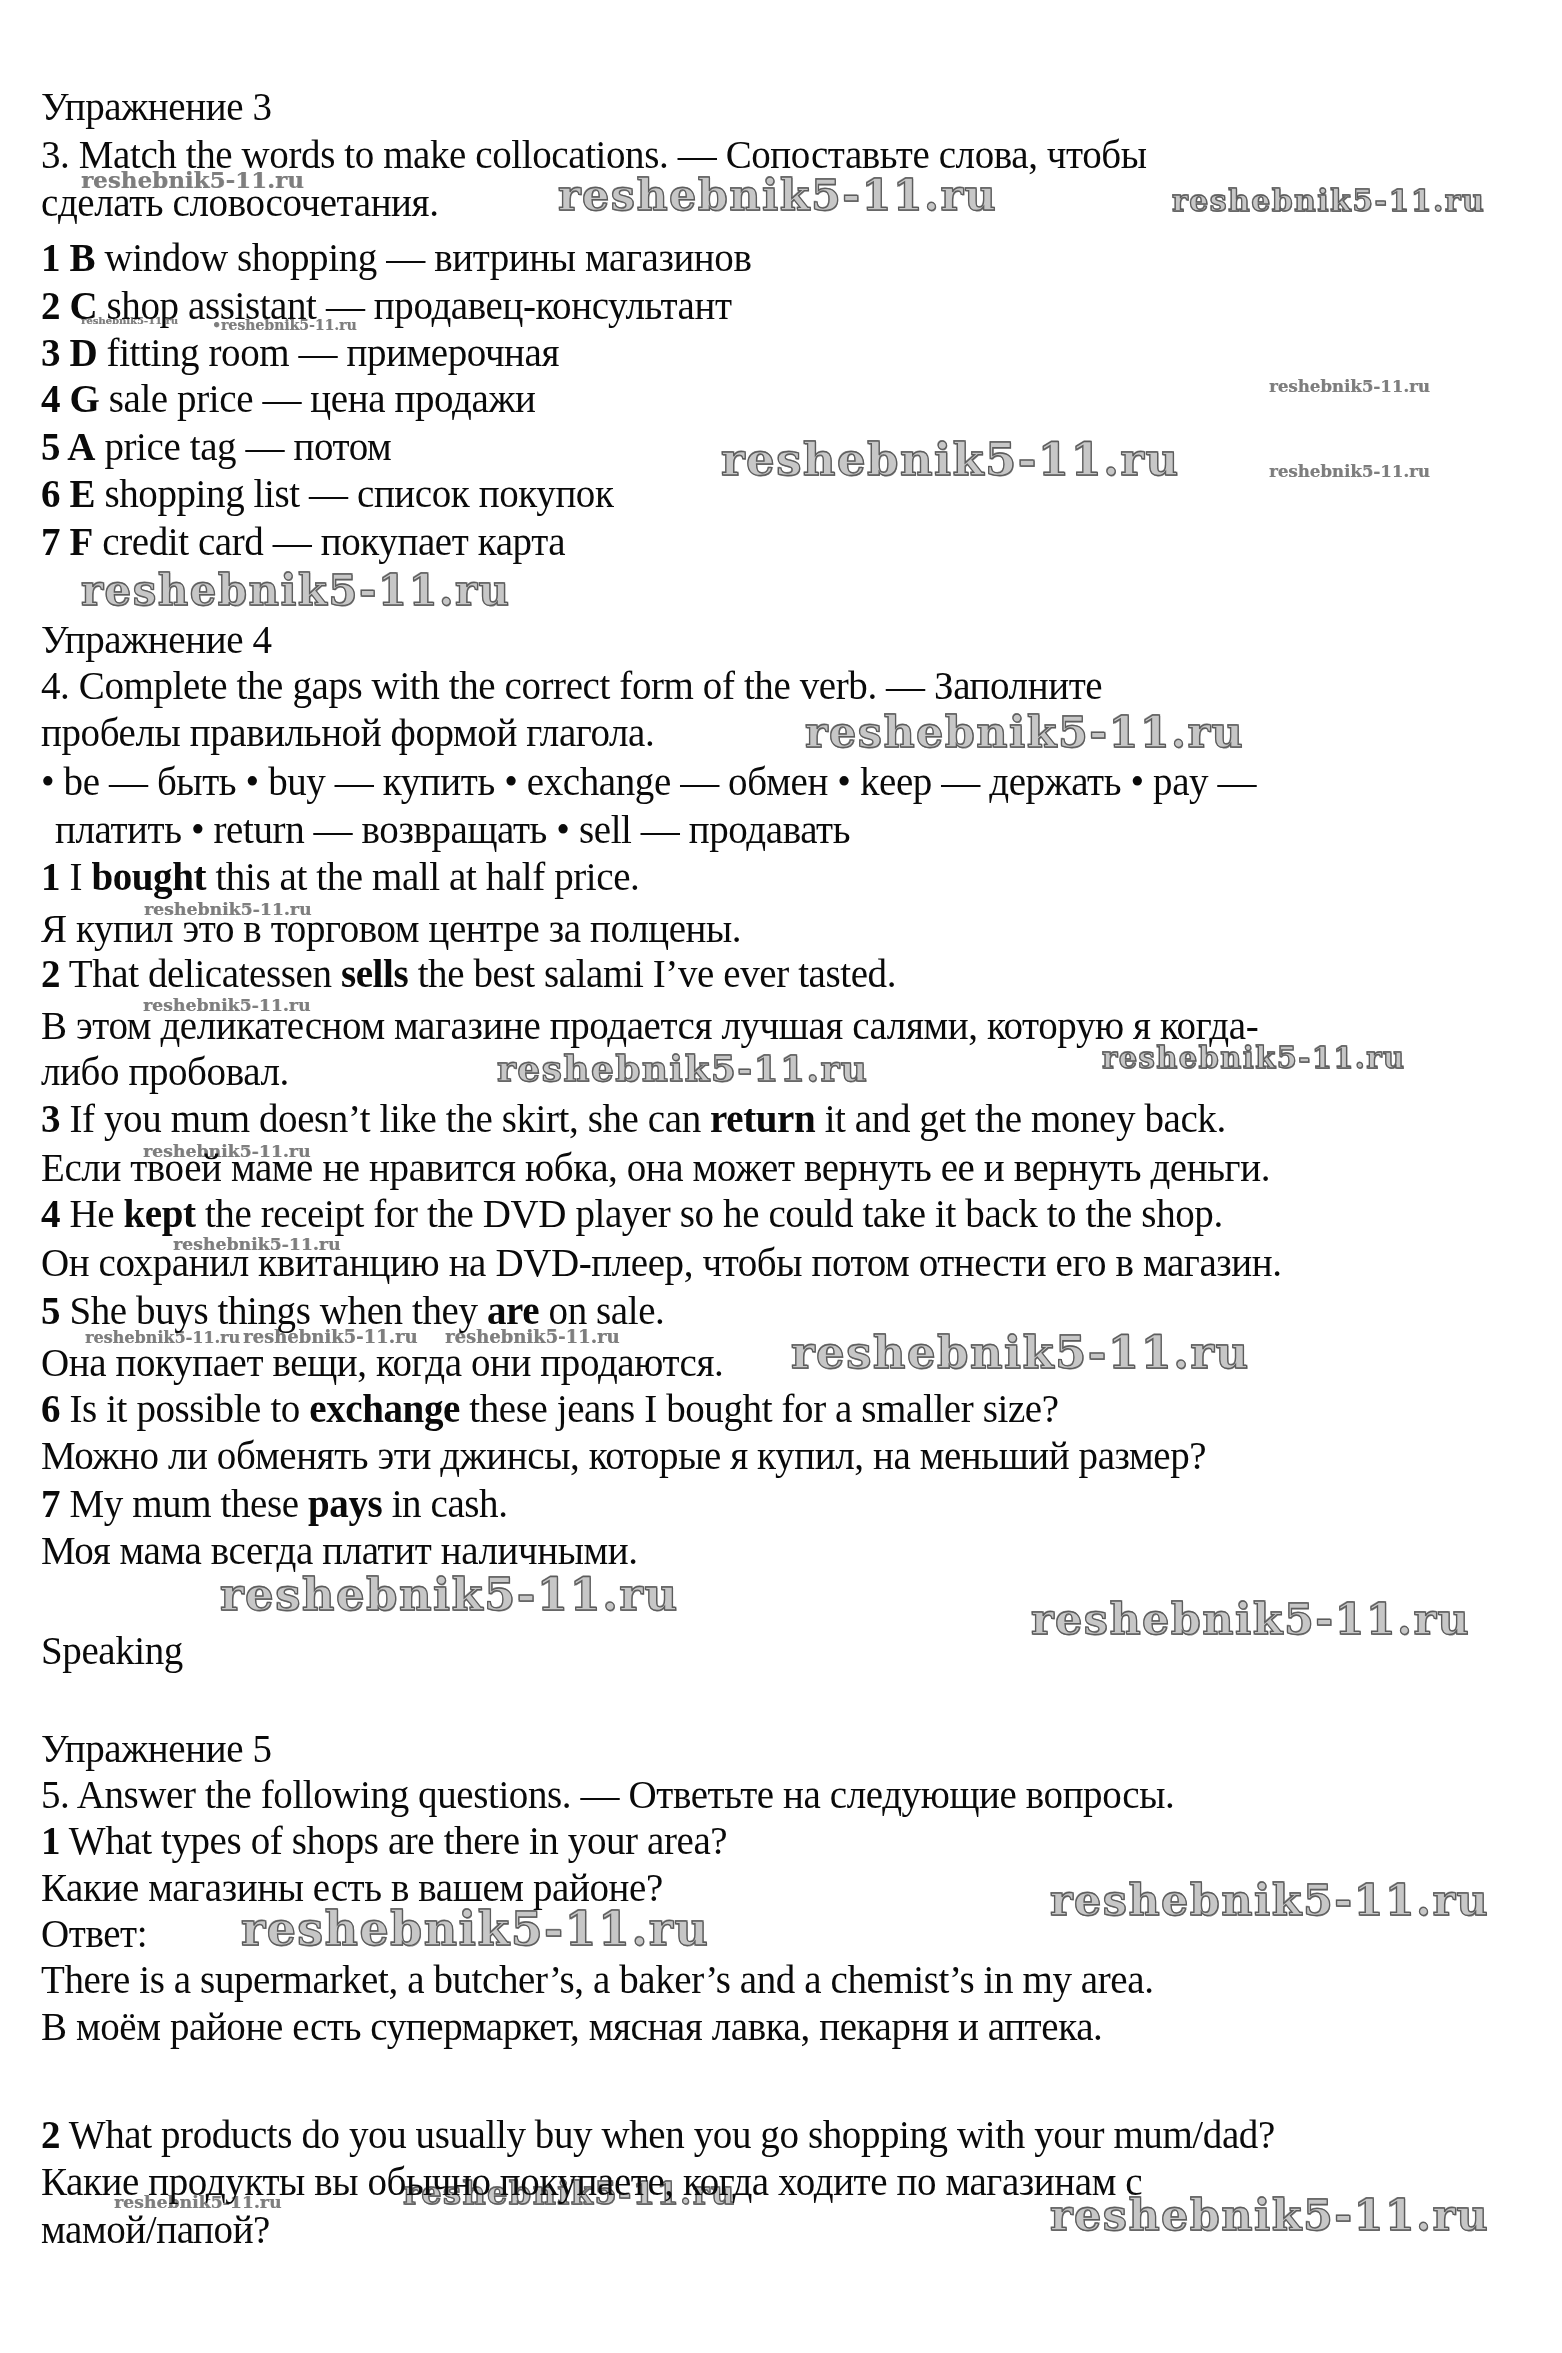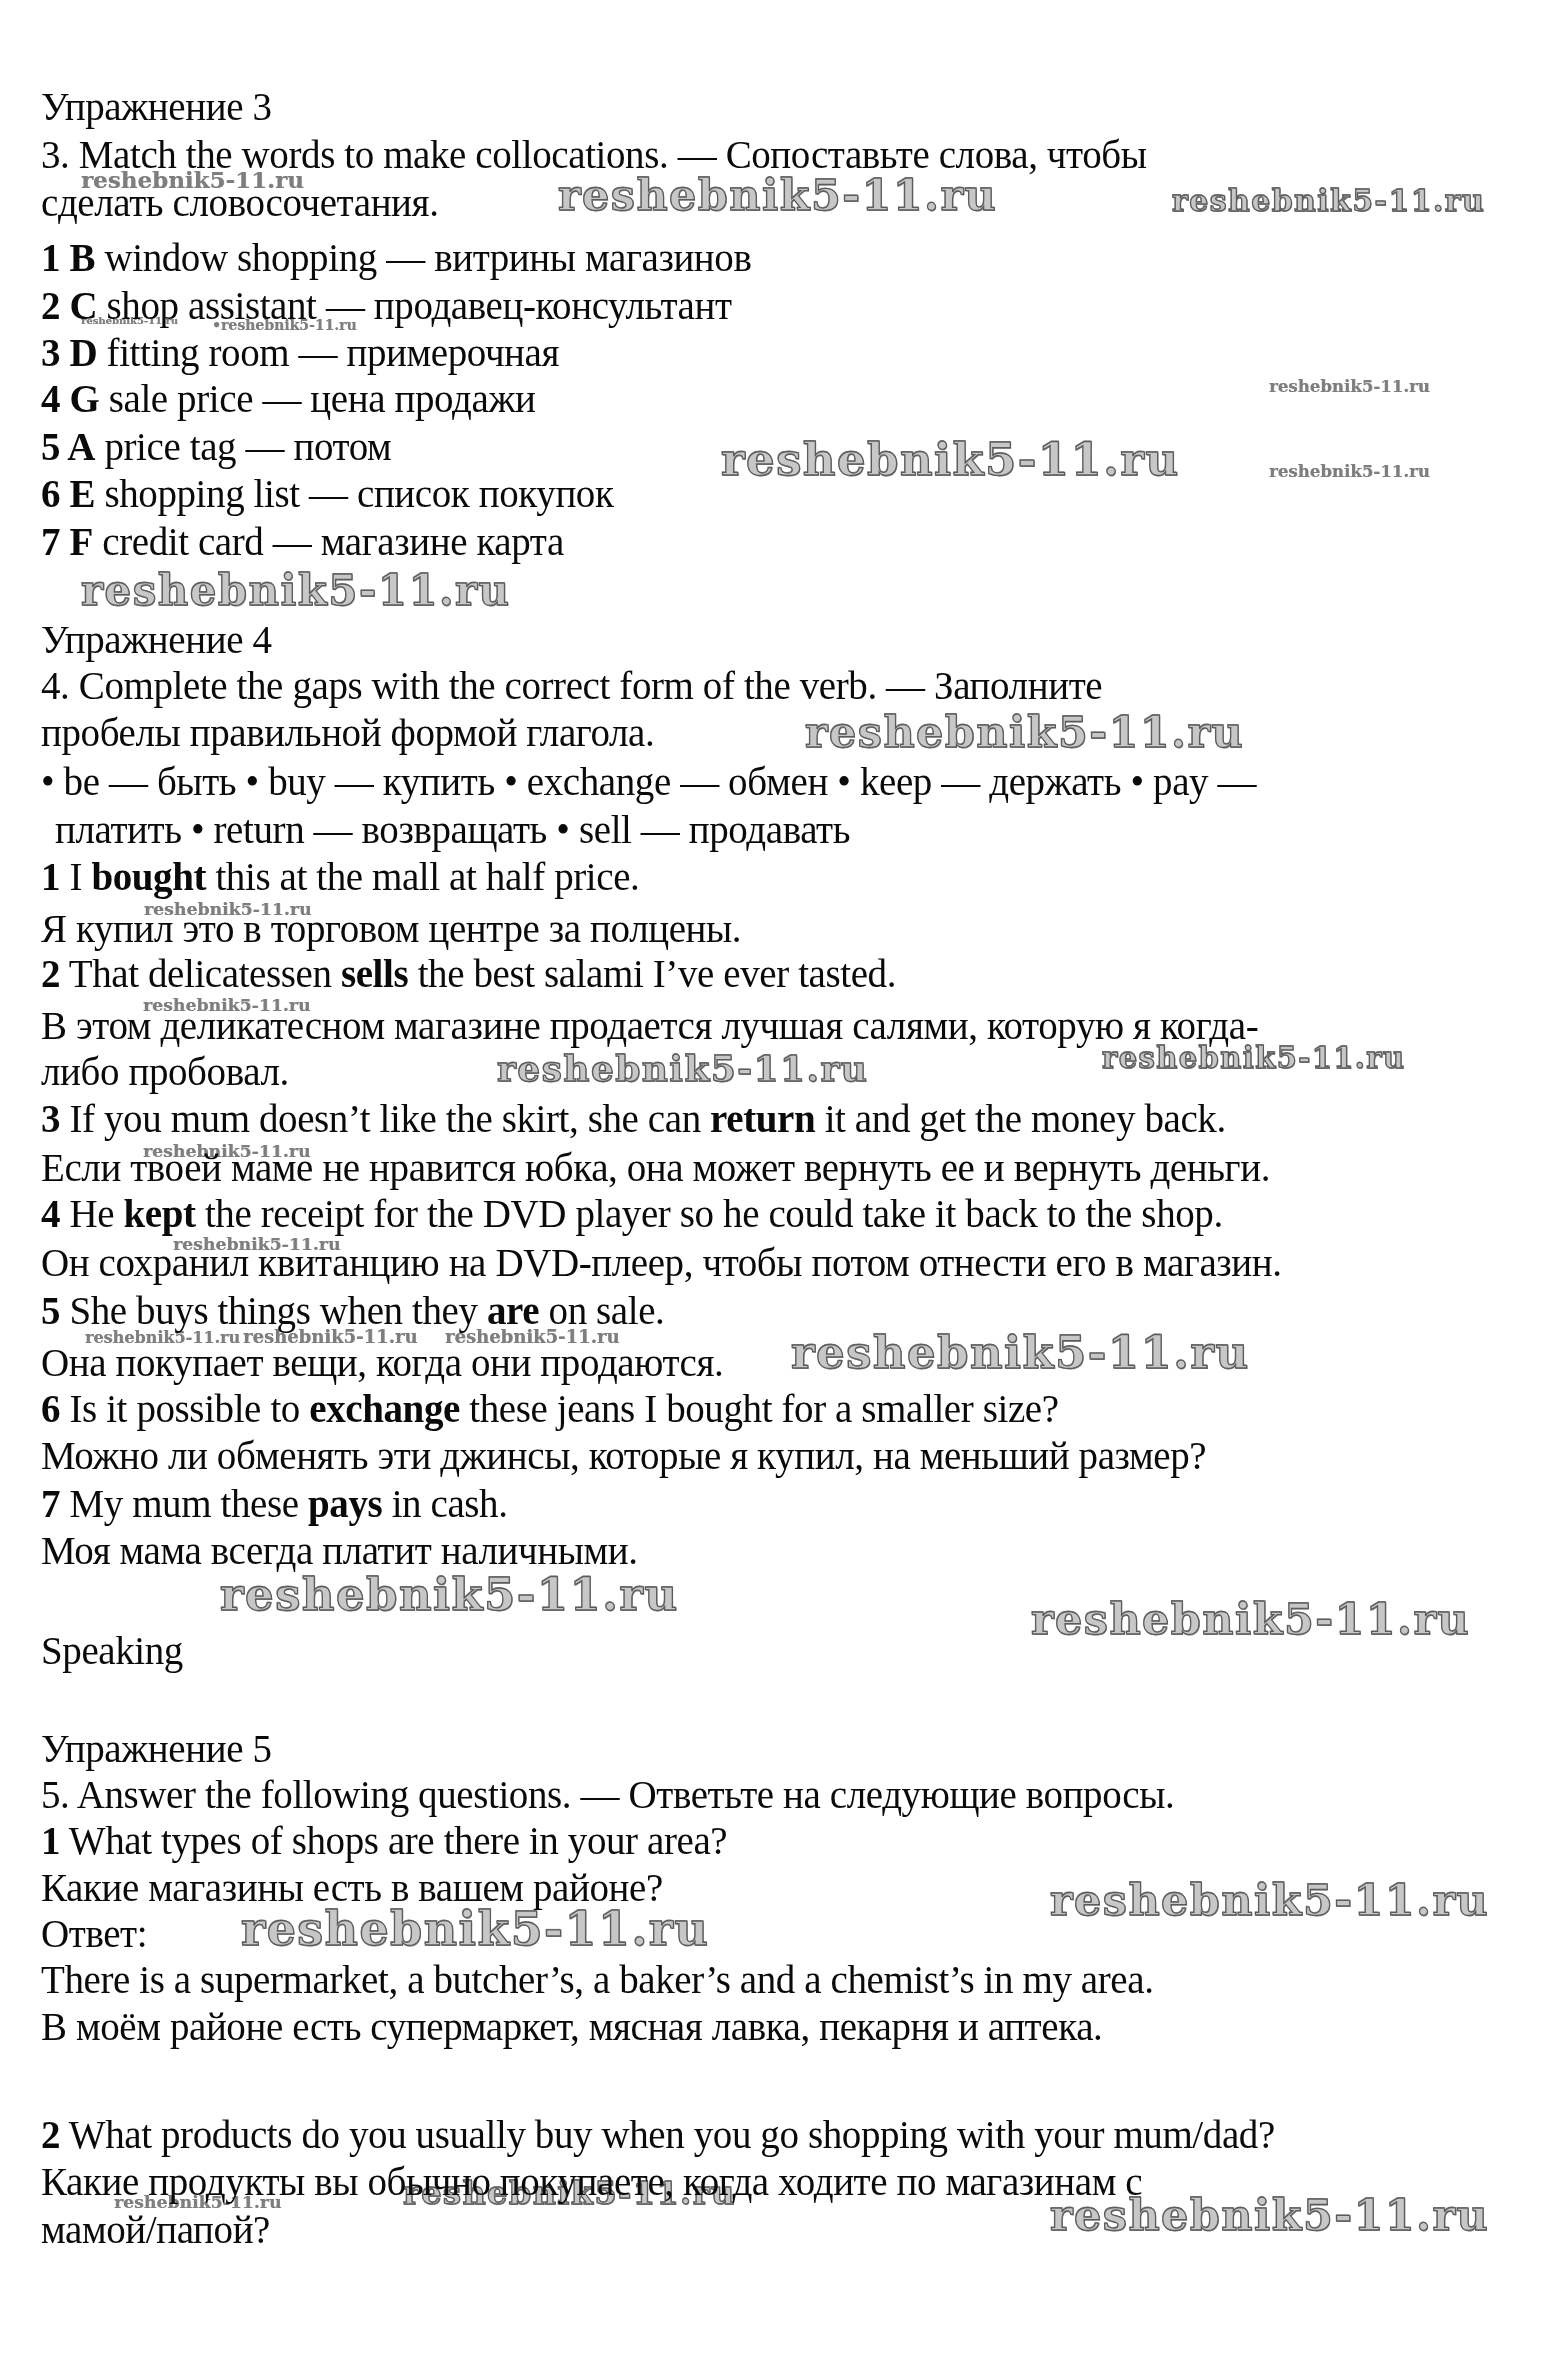--- a/index.html
+++ b/index.html
@@ -78,21 +78,21 @@
   <div>
     <div class="line bold" style="top:85px">Упражнение 3</div>
     <div class="line bold" style="top:133px">3. Match the words to make collocations. — Сопоставьте слова, чтобы</div>
     <div class="line bold" style="top:181px">сделать словосочетания.</div>
     <div class="line" style="top:236px"><span class="b">1 B</span><span> window shopping — витрины магазинов</span></div>
     <div class="line" style="top:284px"><span class="b">2 C</span><span> shop assistant — продавец-консультант</span></div>
     <div class="line" style="top:331px"><span class="b">3 D</span><span> fitting room — примерочная</span></div>
     <div class="line" style="top:377px"><span class="b">4 G</span><span> sale price — цена продажи</span></div>
     <div class="line" style="top:425px"><span class="b">5 A</span><span> price tag — потом</span></div>
     <div class="line" style="top:472px"><span class="b">6 E</span><span> shopping list — список покупок</span></div>
-    <div class="line" style="top:520px"><span class="b">7 F</span><span> credit card — магазине карта</span></div>
+    <div class="line" style="top:520px"><span class="b">7 F</span><span> credit card — покупает карта</span></div>
   </div>
 
   <div>
     <div class="line bold" style="top:618px">Упражнение 4</div>
     <div class="line bold" style="top:664px">4. Complete the gaps with the correct form of the verb. — Заполните</div>
     <div class="line bold" style="top:711px">пробелы правильной формой глагола.</div>
     <div class="line" style="top:760px">• be — быть • buy — купить • exchange — обмен • keep — держать • pay —</div>
     <div class="line" style="top:808px;left:55px">платить • return — возвращать • sell — продавать</div>
 
     <div class="line" style="top:855px"><span class="b">1</span><span> I </span><span class="b">bought</span><span> this at the mall at half price.</span></div>

